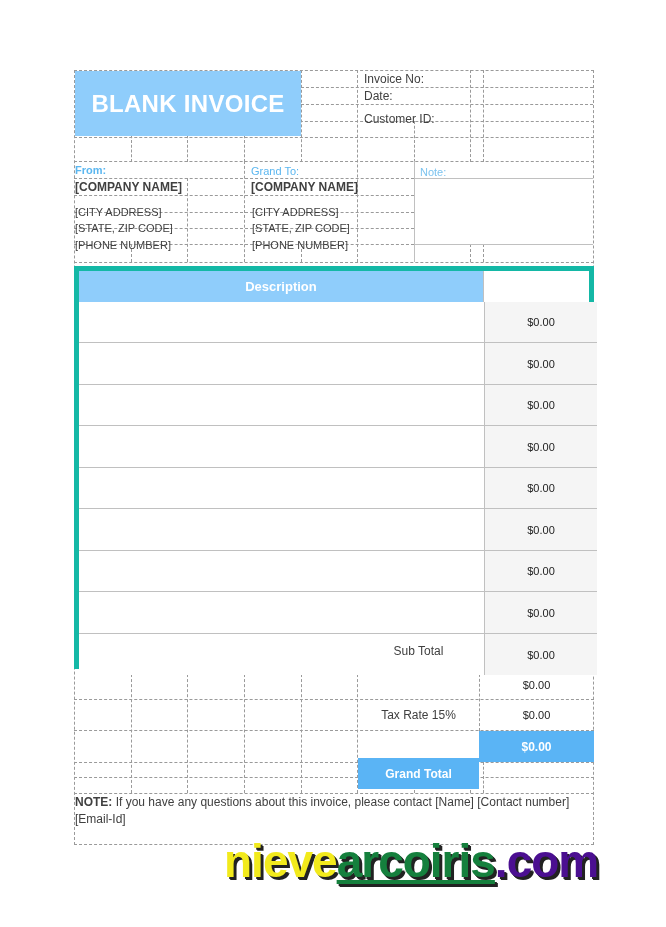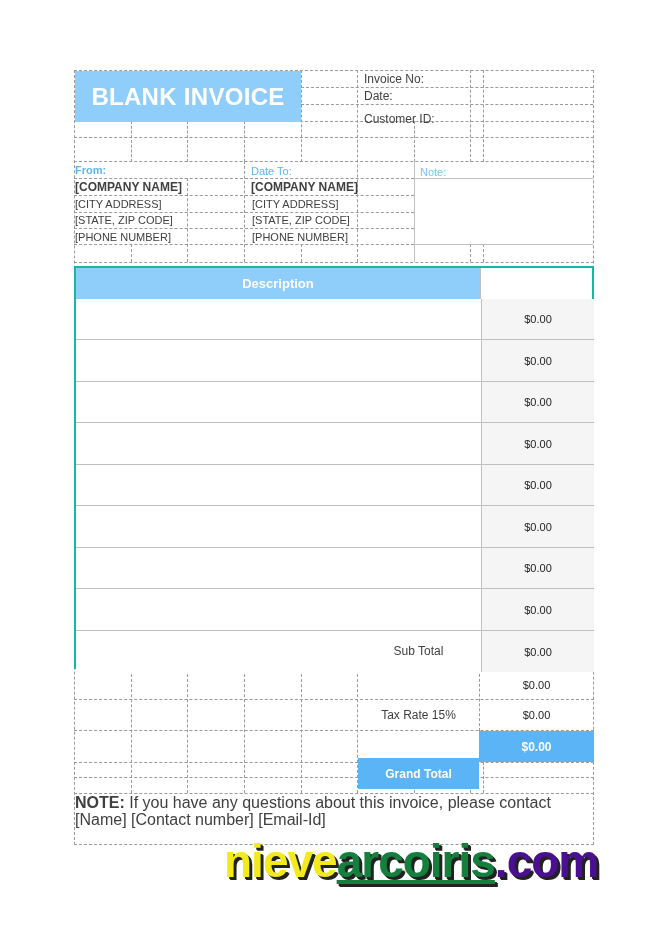--- a/index.html
+++ b/index.html
@@ -2,32 +2,32 @@
 <html><head>
 <meta charset="utf-8">
 <style>
   html, body { margin:0; padding:0; background:#ffffff; }
   body { width:666px; height:927px; position:relative; overflow:hidden; font-family:"Liberation Sans", sans-serif; color:#404040; }
   .abs { position:absolute; box-sizing:border-box; }
   .dash-h { position:absolute; height:0; border-top:1px dashed #9a9a9a; }
   .dash-v { position:absolute; width:0; border-left:1px dashed #9a9a9a; }
   .solid-h { position:absolute; height:0; border-top:1px solid #c0c0c0; }
   .solid-v { position:absolute; width:0; border-left:1px solid #c0c0c0; }
-  .title-box { left:75px; top:71px; width:226px; height:51px; background:#8fcdfb; color:#ffffff; font-weight:bold; font-size:24px; display:flex; align-items:center; justify-content:center; letter-spacing:0.3px; }
+  .title-box { left:75px; top:71px; width:226px; height:65px; background:#8fcdfb; color:#ffffff; font-weight:bold; font-size:24px; display:flex; align-items:center; justify-content:center; letter-spacing:0.3px; }
   .meta-label { font-size:12px; color:#404040; left:364px; }
   .lbl-blue { font-size:11px; color:#5bb7f0; }
-  .addr { font-size:11px; color:#404040; }
+  .addr { font-size:11px; color:#404040;margin-top:8px; }
   .addr-bold { font-size:12px; font-weight:bold; color:#404040; }
   .th { background:#8fcdfb; color:#ffffff; font-weight:bold; font-size:13px; display:flex; align-items:center; justify-content:center; }
   .amt-cell { background:#f5f5f5; font-size:11px; color:#222; display:flex; align-items:center; justify-content:center; border-left:1px solid #c0c0c0; }
   .desc-cell { background:#ffffff; }
   .tot-label { font-size:12px; color:#404040; display:flex; align-items:center; justify-content:center; }
   .tot-val { font-size:11px; color:#222; display:flex; align-items:center; justify-content:center; }
   .grand { background:#5ab4f5; color:#ffffff; font-weight:bold; font-size:12px; display:flex; align-items:center; justify-content:center; }
-  .note-text { font-size:16px; color:#404040; line-height:17px; }
+  .note-text { font-size:12px; color:#404040; line-height:17px; }
   .wm { font-family:"Liberation Sans", sans-serif; font-weight:bold; font-size:46px; letter-spacing:-1px; text-shadow:2px 2px 0 #222, 3px 3px 0 #222; }
 </style>
 </head>
 <body>
 
 <div>
 
   <div class="dash-v" style="left:74px;top:70px;height:775px;"></div>
   <div class="dash-v" style="left:593px;top:70px;height:775px;"></div>
   <div class="dash-h" style="left:74px;top:70px;width:520px;"></div>
@@ -88,30 +88,30 @@
 <div class="abs" style="left:484px;top:88px;width:109px;height:16px;"></div>
 <div class="abs meta-label" style="top:112px;">Customer ID:</div>
 <div class="abs" style="left:484px;top:105px;width:109px;height:16px;"></div>
 
 <div class="abs lbl-blue" style="left:75px;top:164px;font-weight:bold;">From:</div>
 <div class="abs addr-bold" style="left:75px;top:180px;">[COMPANY NAME]</div>
 <div class="abs addr" style="left:75px;top:198px;">[CITY ADDRESS]</div>
 <div class="abs addr" style="left:75px;top:214px;">[STATE, ZIP CODE]</div>
 <div class="abs addr" style="left:75px;top:231px;">[PHONE NUMBER]</div>
 
-<div class="abs lbl-blue" style="left:251px;top:165px;">Date To:</div>
+<div class="abs lbl-blue" style="left:251px;top:165px;">Grand To:</div>
 <div class="abs addr-bold" style="left:251px;top:180px;">[COMPANY NAME]</div>
 <div class="abs addr" style="left:252px;top:198px;">[CITY ADDRESS]</div>
 <div class="abs addr" style="left:252px;top:214px;">[STATE, ZIP CODE]</div>
 <div class="abs addr" style="left:252px;top:231px;">[PHONE NUMBER]</div>
 
 <div class="abs lbl-blue" style="left:420px;top:166px;color:#7cc3ef;">Note:</div>
 <div class="abs" style="left:415px;top:179px;width:178px;height:65px;"></div>
 
-<div class="abs" style="left:74px;top:266px;width:520px;height:403px;border:2px solid #14b8a6;">
+<div class="abs" style="left:74px;top:266px;width:520px;height:403px;border:5px solid #14b8a6;">
   <div class="abs th" style="left:0;top:0;width:405px;height:31px;border-right:1px solid #c0c0c0;">Description</div>
   <div id="rows">
       <div class="abs" style="left: 0px; top: 31px; width: 518px; height: 41px; border-bottom: 1px solid rgb(192, 192, 192);">
         <div class="abs desc-cell" style="left: 0px; top: 0px; width: 405px; height: 100%;"></div>
         <div class="abs amt-cell" style="left: 405px; top: 0px; width: 113px; height: 100%;">$0.00</div>
       </div>
       <div class="abs" style="left: 0px; top: 72px; width: 518px; height: 42px; border-bottom: 1px solid rgb(192, 192, 192);">
         <div class="abs desc-cell" style="left: 0px; top: 0px; width: 405px; height: 100%;"></div>
         <div class="abs amt-cell" style="left: 405px; top: 0px; width: 113px; height: 100%;">$0.00</div>
       </div>

